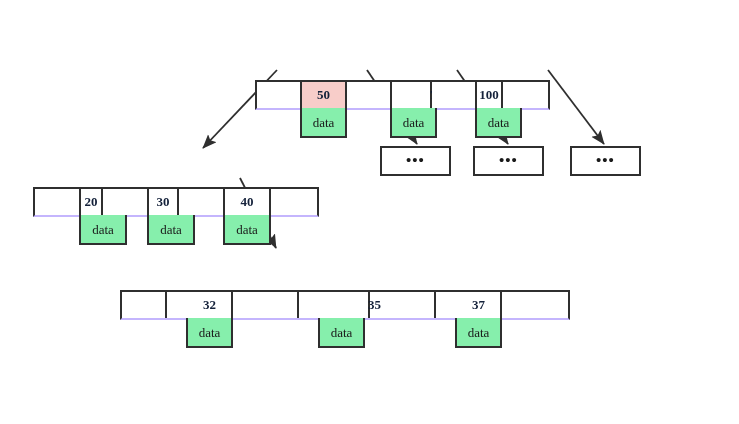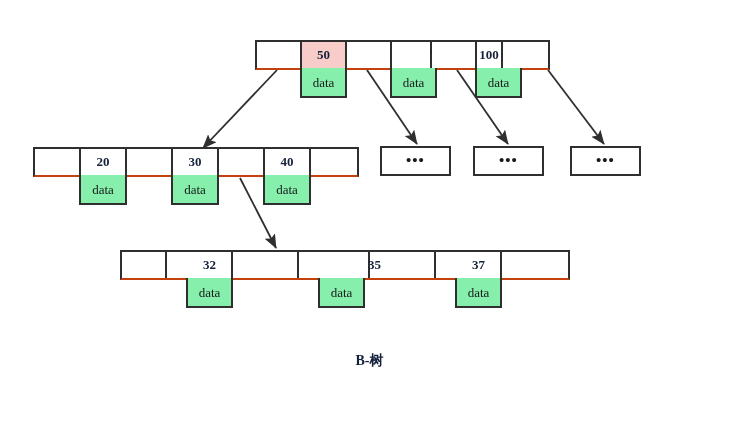--- a/index.html
+++ b/index.html
@@ -29,21 +29,22 @@
     position: absolute;
     z-index: 2;
     display: flex;
     align-items: flex-start;
     border: 2px solid #2f2f2f;
     box-sizing: border-box;
     background: #ffffff;
     height: 30px;
   }
   .node.with-data {
-    border-bottom: 2px solid #c2410c;
+    border-bottom: 2px solid #c4b5fd;
+    margin-top: 40px;
   }
   .cell {
     position: relative;
     box-sizing: border-box;
     height: 26px;
     line-height: 26px;
     text-align: center;
     background: #ffffff;
     border-right: 2px solid #2f2f2f;
   }
@@ -137,23 +138,23 @@
         <div class="cell ptr" style="width: 45px;"></div>
         <div class="cell key highlight" style="width: 45px;"><span>50</span><div class="databox" style="width: 47px;">data</div></div>
         <div class="cell ptr" style="width: 45px;"></div>
         <div class="cell key" style="width: 24px; padding-left: 38px;"><span>70</span><div class="databox" style="width: 47px;">data</div></div>
         <div class="cell ptr" style="width: 45px;"></div>
         <div class="cell key" style="width: 26px;"><span>100</span><div class="databox" style="width: 47px;">data</div></div>
         <div class="cell ptr" style="width: 45px;"></div>
       </div>
       <div class="node with-data" style="left: 33px; top: 147px;">
         <div class="cell ptr" style="width: 46px;"></div>
-        <div class="cell key" style="width: 46px;"><span>20</span><div class="databox" style="width: 48px;">data</div></div>
+        <div class="cell key" style="width: 22px;"><span>20</span><div class="databox" style="width: 48px;">data</div></div>
         <div class="cell ptr" style="width: 46px;"></div>
-        <div class="cell key" style="width: 46px;"><span>30</span><div class="databox" style="width: 48px;">data</div></div>
+        <div class="cell key" style="width: 30px;"><span>30</span><div class="databox" style="width: 48px;">data</div></div>
         <div class="cell ptr" style="width: 46px;"></div>
         <div class="cell key" style="width: 46px;"><span>40</span><div class="databox" style="width: 48px;">data</div></div>
         <div class="cell ptr" style="width: 46px;"></div>
       </div>
       <div class="ebox" style="left: 380px; top: 146px; width: 71px;">
         <span class="dots">•••</span>
       </div>
       <div class="ebox" style="left: 473px; top: 146px; width: 71px;">
         <span class="dots">•••</span>
       </div>
@@ -164,15 +165,14 @@
         <div class="cell ptr" style="width: 45px;"></div>
         <div class="cell key" style="width: 45px;"><span>32</span><div class="databox" style="width: 47px;">data</div></div>
         <div class="cell ptr" style="width: 45px;"></div>
         <div class="cell key" style="width: 45px; padding-left: 48px;"><span>35</span><div class="databox" style="width: 47px;">data</div></div>
         <div class="cell ptr" style="width: 45px;"></div>
         <div class="cell key" style="width: 45px;"><span>37</span><div class="databox" style="width: 47px;">data</div></div>
         <div class="cell ptr" style="width: 45px;"></div>
       </div>
     </div>
 
-  <div id="caption">B-树</div>
 
 </div>
 
 </body></html>

